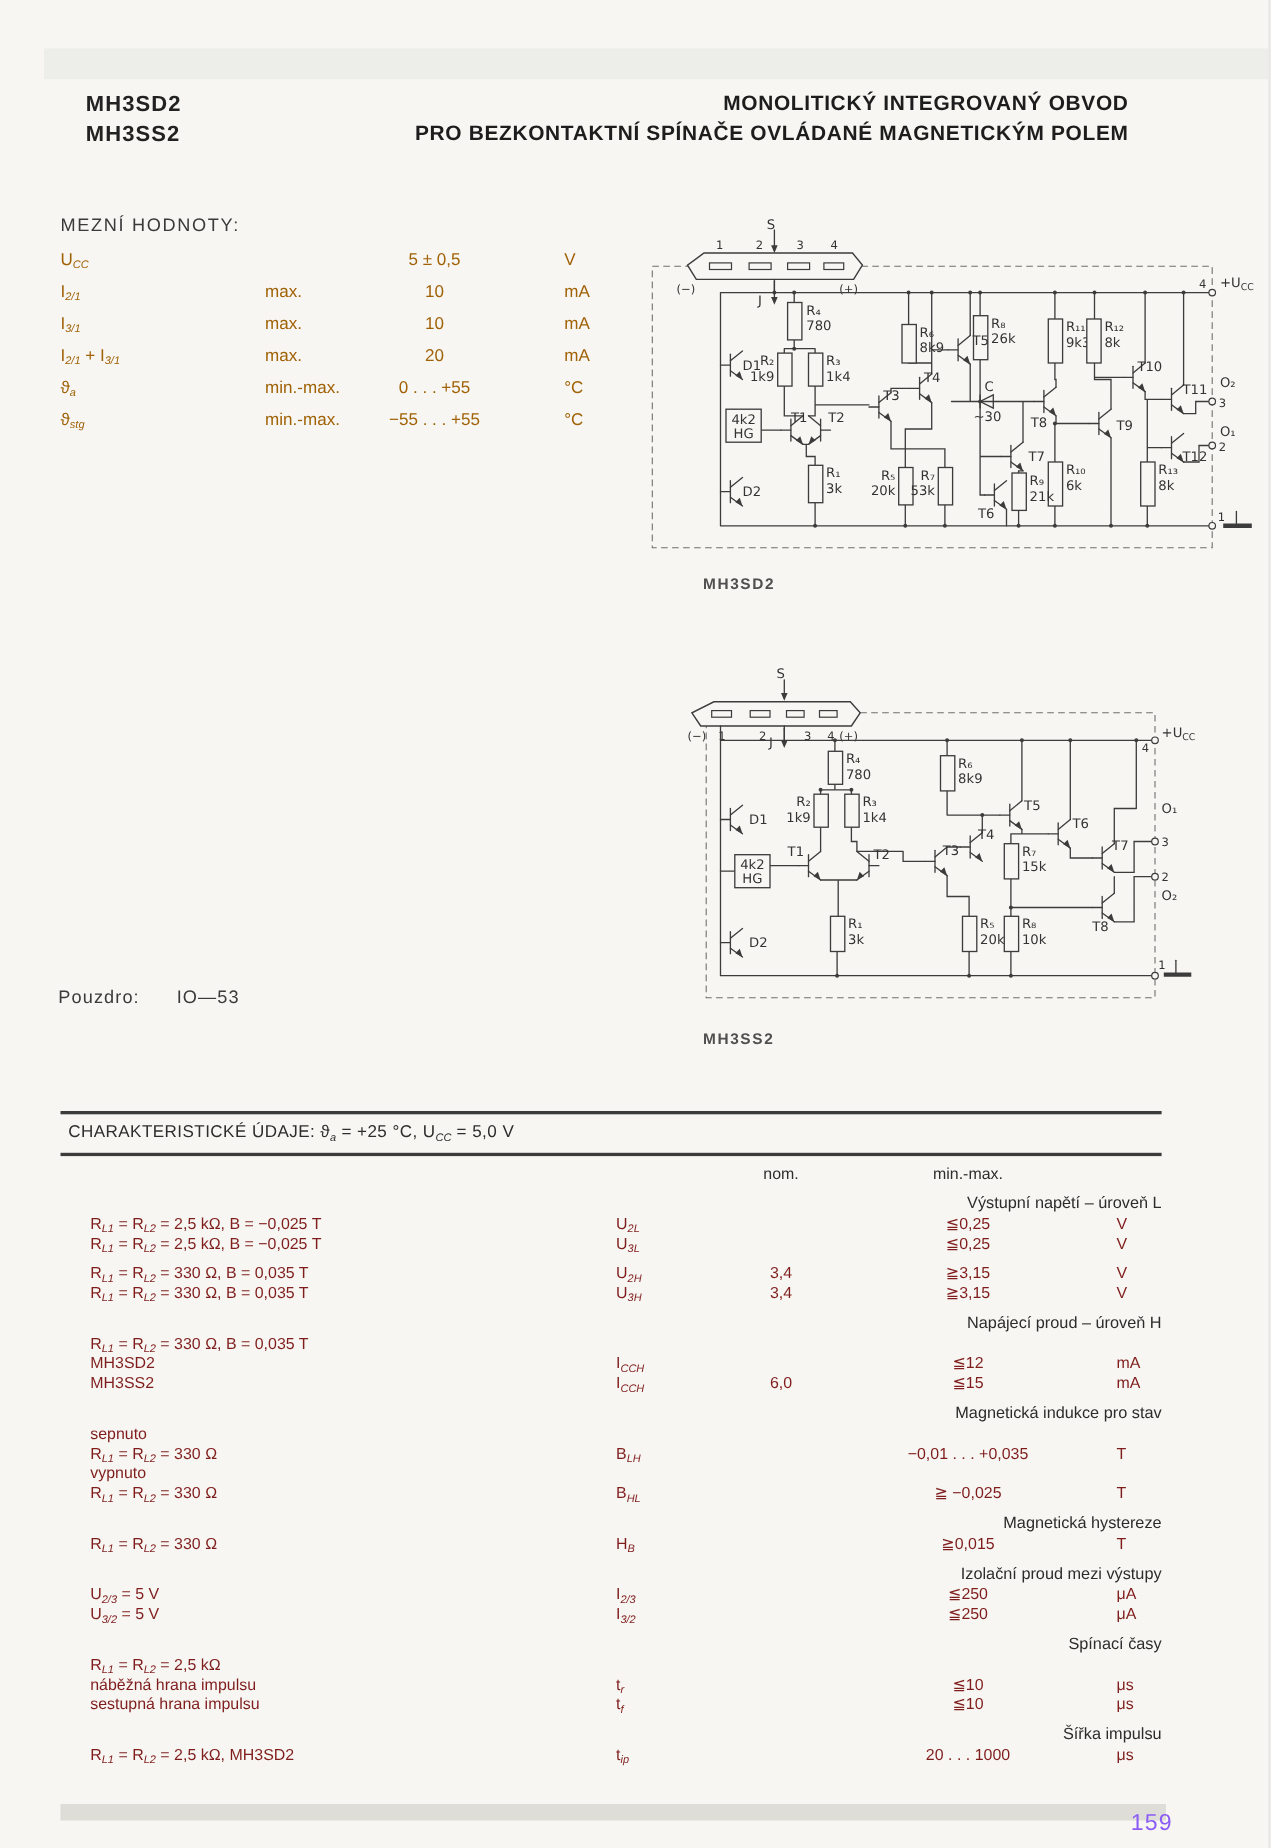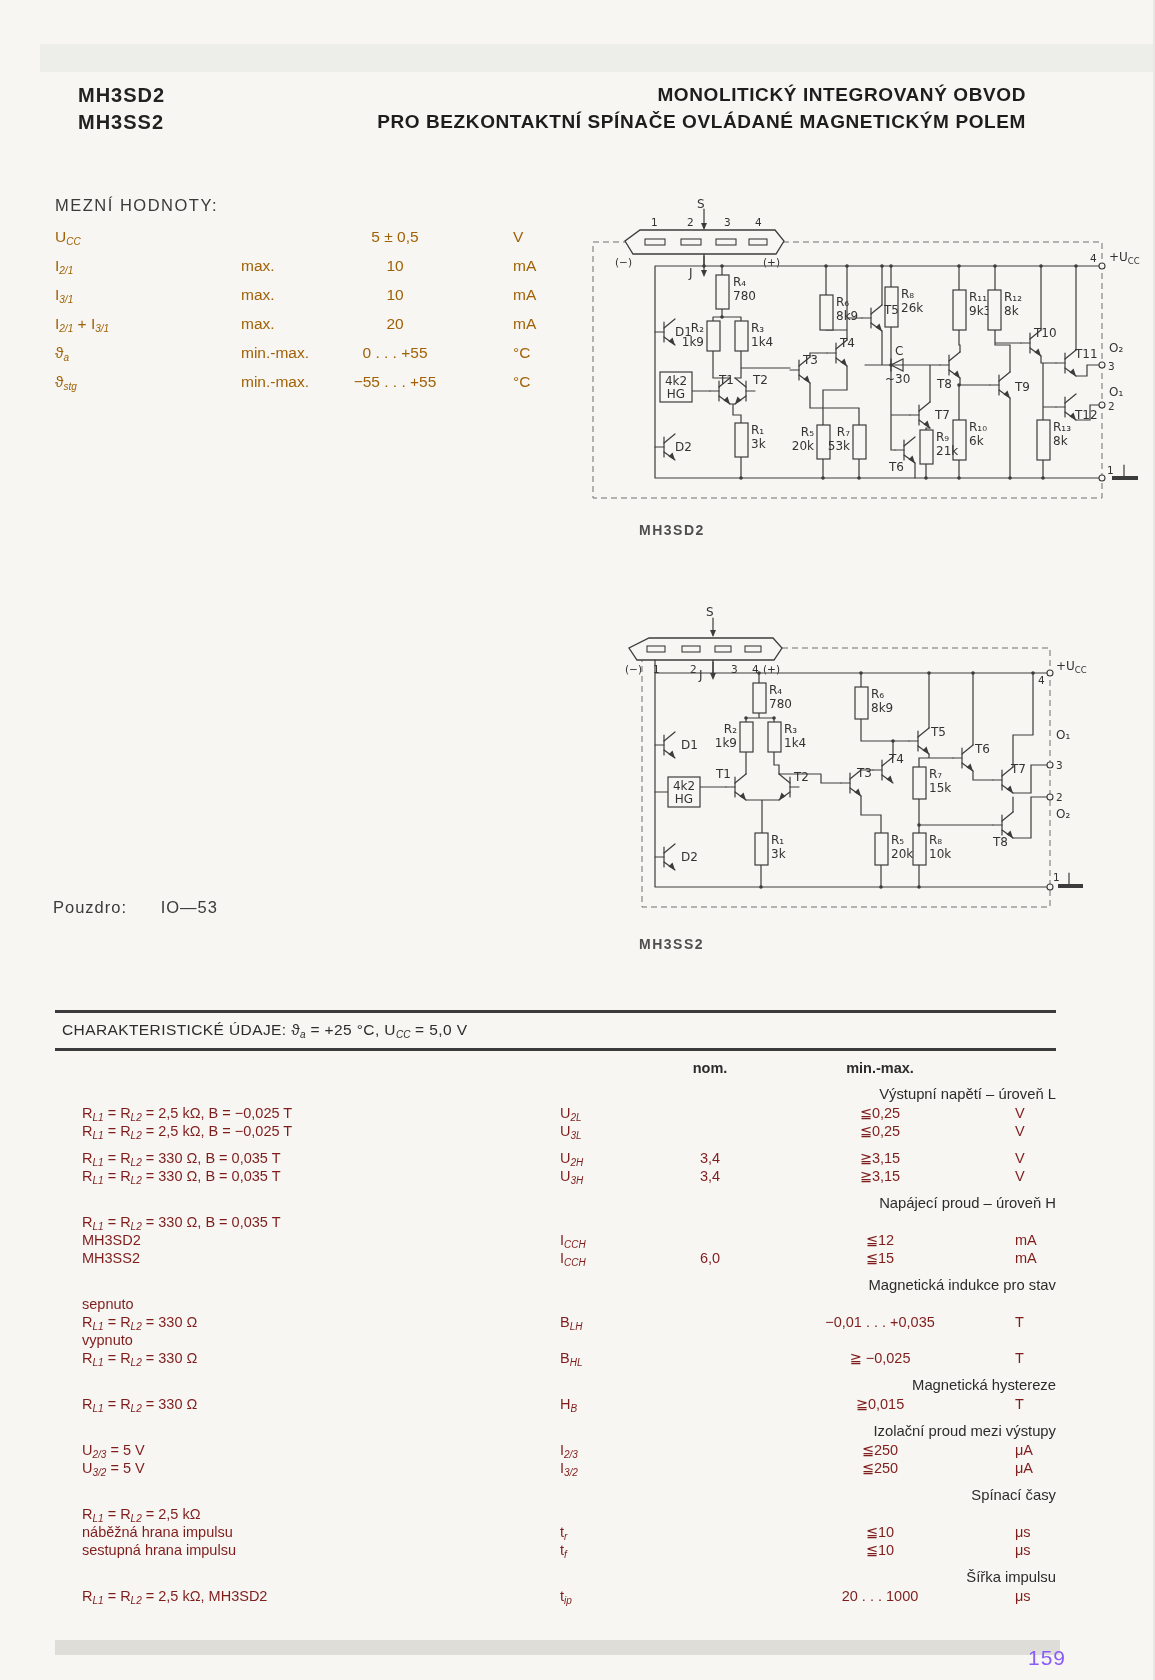--- a/index.html
+++ b/index.html
@@ -15,21 +15,21 @@
   #limits-rows{position:absolute;left:55px;top:228px;width:530px;}
   .lrow{position:relative;height:29px;font-size:15.5px;color:#a16207;}
   .lparam{position:absolute;left:0;}
   .lcond{position:absolute;left:163px;margin-left:23px;}
   .lval{position:absolute;left:255px;width:170px;text-align:center;}
   .lunit{position:absolute;left:458px;}
   .sub{font-size:10px;font-style:italic;vertical-align:-3px;letter-spacing:0;}
   
   .rule{position:absolute;left:55px;width:1001px;height:3px;background:#3b3b3b;}
   .chead{font-size:15.5px;color:#2d2d2d;letter-spacing:0.4px;}
-  .colhdr{position:absolute;left:55px;top:1060px;width:1001px;height:18px;font-size:14.5px;font-weight:bold;color:#2d2d2d;}
+  .colhdr{position:absolute;left:55px;top:1060px;width:1001px;height:18px;font-size:14.5px;font-weight:normal;color:#2d2d2d;}
   .cnomh{position:absolute;left:600px;width:110px;text-align:center;}
   .cmmh{position:absolute;left:740px;width:170px;text-align:center;}
   #char-groups{position:absolute;left:55px;top:1086px;width:1001px;}
   .cgroup{margin-bottom:9px;}
   .ctitle{height:19px;font-size:14.8px;padding-left:7px;color:#2c2c2c;text-align:right;}
   .crow{position:relative;height:18px;font-size:14.5px;color:#7f1d1d;}
   .ccond{position:absolute;left:27px;white-space:nowrap;}
   .csym{position:absolute;left:505px;}
   .cnom{position:absolute;left:600px;width:110px;text-align:center;}
   .cmm{position:absolute;left:740px;width:170px;text-align:center;}

